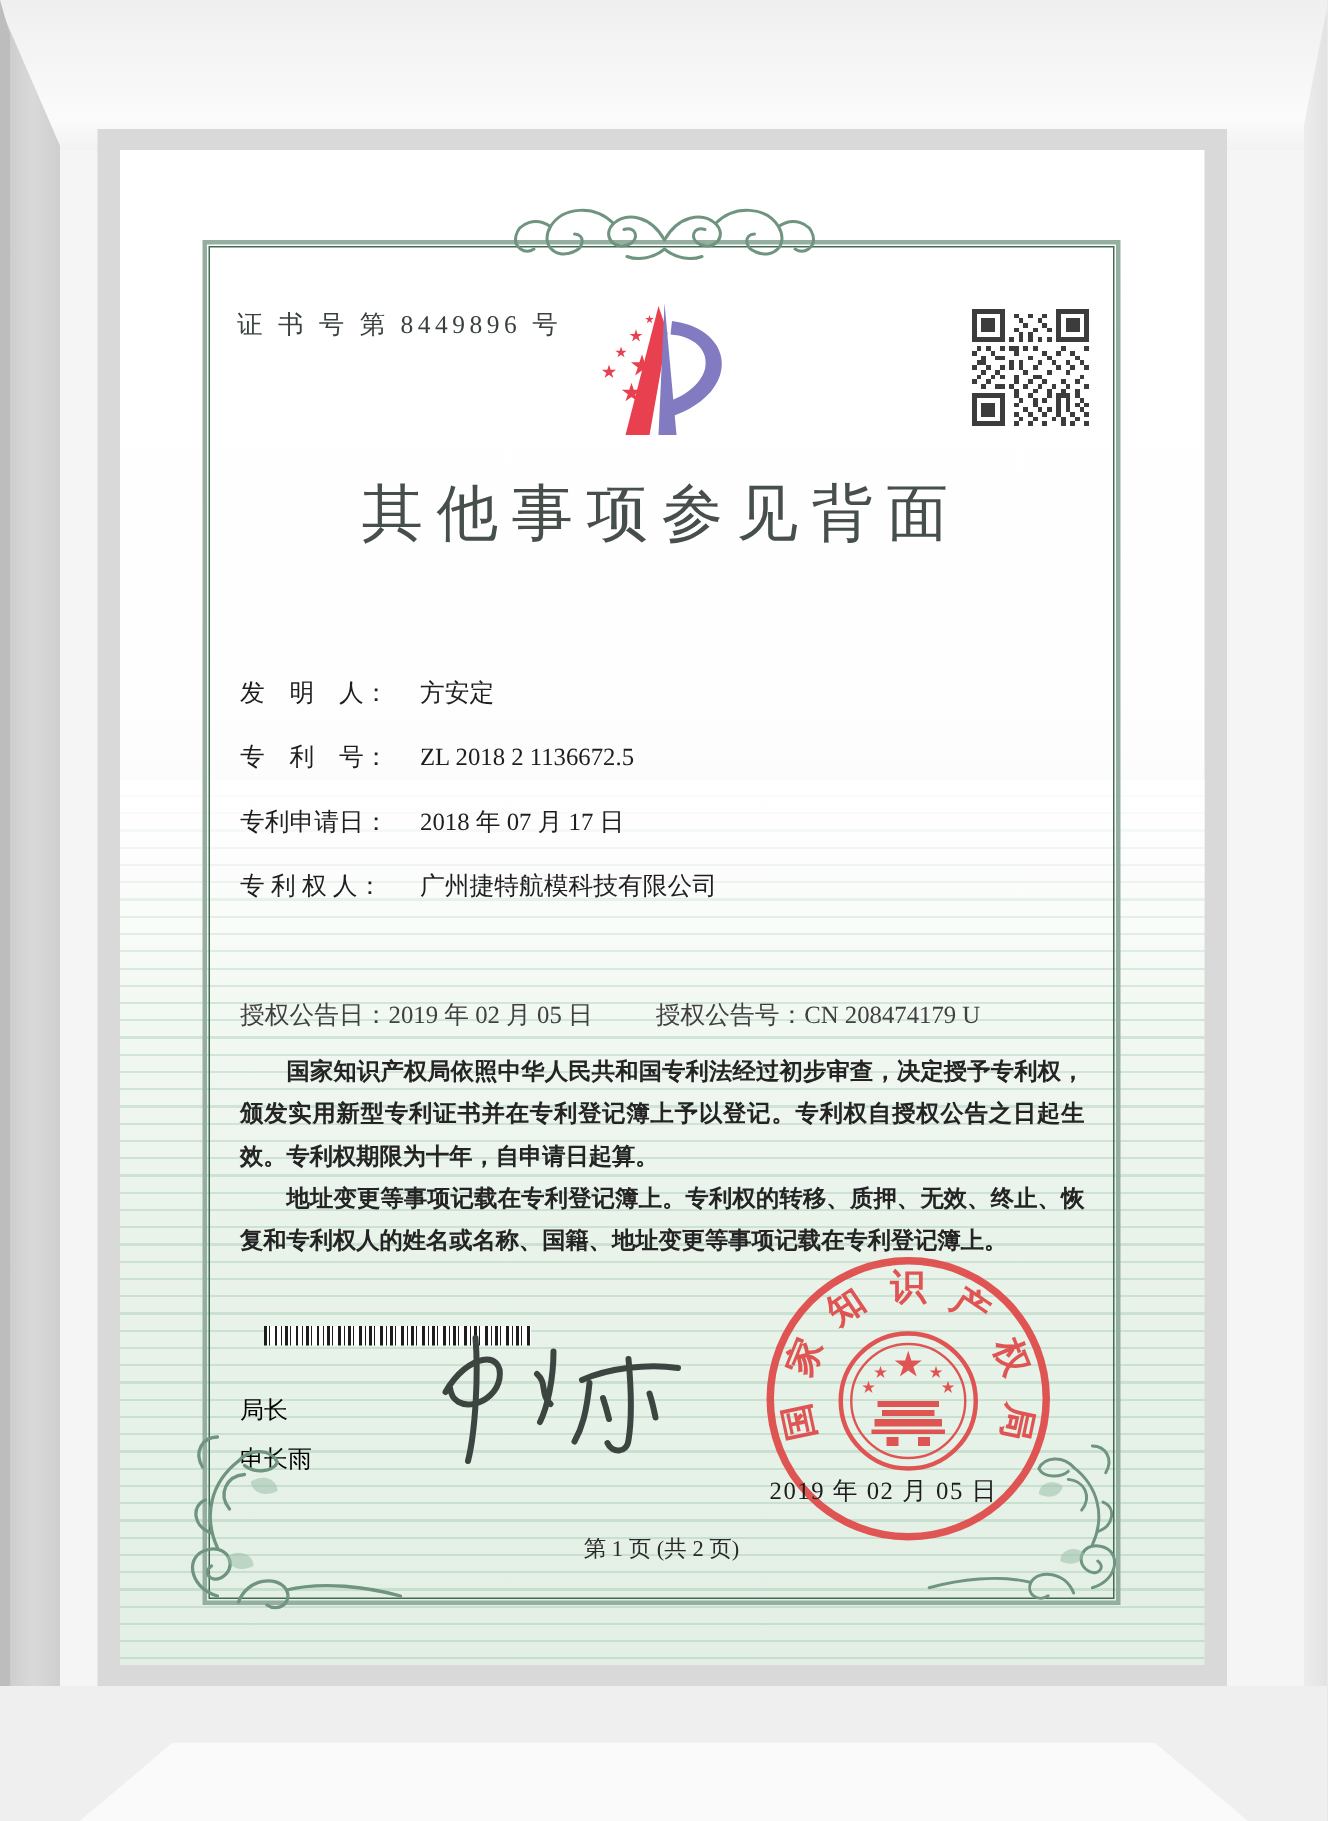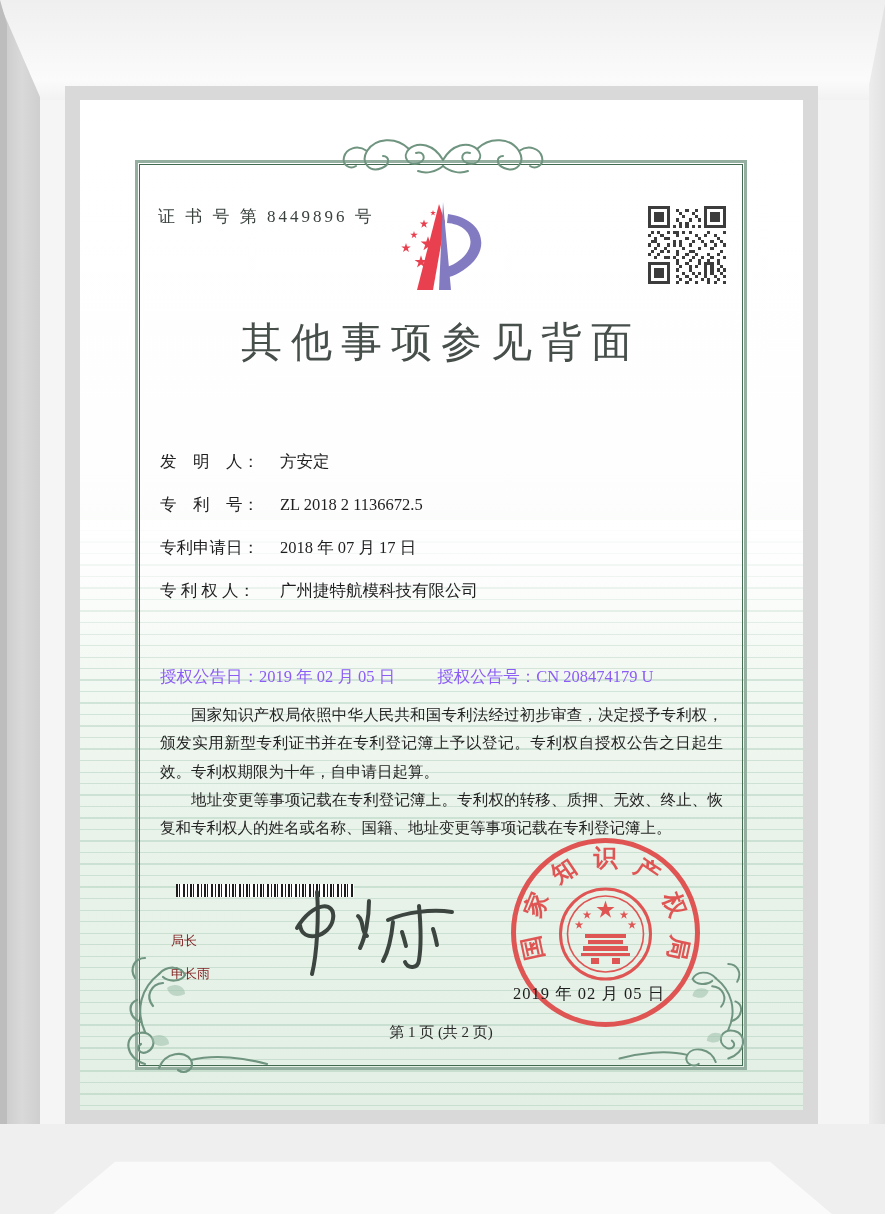--- a/index.html
+++ b/index.html
@@ -31,28 +31,28 @@
   .cert-border{position:absolute;left:135px;top:160px;width:606px;height:904px;
                border:3px solid #94afa0;}
   .cert-border::after{content:'';position:absolute;inset:1px;border:1px solid #426a51;}
   
   .abs{position:absolute;}
   .cert-no{left:158px;top:205px;font-size:17px;letter-spacing:3px;color:#39413d;}
   .title{left:135px;top:315px;width:612px;text-align:center;font-size:41px;
          letter-spacing:9px;color:#474f4b;font-weight:500;}
   .frow{left:160px;width:580px;font-size:16.5px;color:#1e1e1e;white-space:nowrap;}
   .frow .lab{display:inline-block;min-width:120px;}
-  .grant{left:160px;top:666px;width:575px;font-size:16.5px;color:#8b5cf6;display:flex;}
+  .grant{left:160px;top:666px;width:575px;font-size:16.5px;color:#404040;display:flex;}
   .grant .g2{margin-left:42px;}
   .paras{left:160px;top:701px;width:563px;font-size:15.5px;line-height:1.83;color:#242424;
-         text-align:justify;}
+         text-align:justify;font-weight:bold;}
   .paras p{margin:0;text-indent:2em;}
   .barcode{left:176px;top:884px;width:178px;height:13px;
      background:repeating-linear-gradient(90deg,#1d1d1d 0 2px,#fff 2px 3px,#1d1d1d 3px 4px,#fff 4px 7px,#1d1d1d 7px 9px,#fff 9px 11px,#1d1d1d 11px 12px,#fff 12px 14px);}
-  .signer{left:171px;top:924px;font-size:13px;color:#7f1d1d;line-height:33px;}
+  .signer{left:160px;top:924px;font-size:16px;color:#000000;line-height:33px;}
   .seal-date{left:513px;top:983px;font-size:16.5px;letter-spacing:1px;color:#1d1d1d;z-index:6;}
   .pageno{left:135px;top:1023px;width:612px;text-align:center;font-size:15px;color:#2a2a2a;}
   .backnote{left:80px;top:1080px;width:723px;text-align:center;font-size:15.5px;color:#2e2e2e;letter-spacing:2px;}
   svg{display:block;}
 </style>
 </head>
 <body>
 
 <div class="stage">
 

